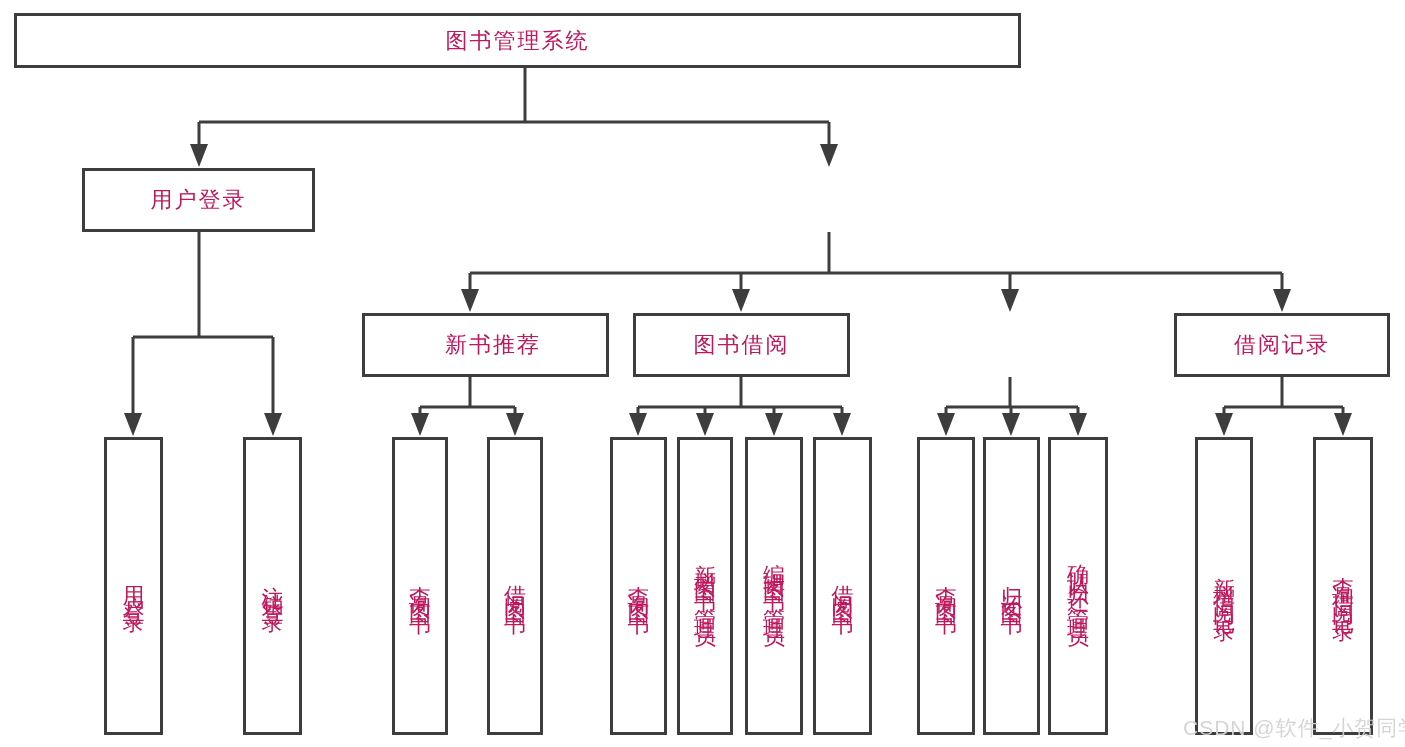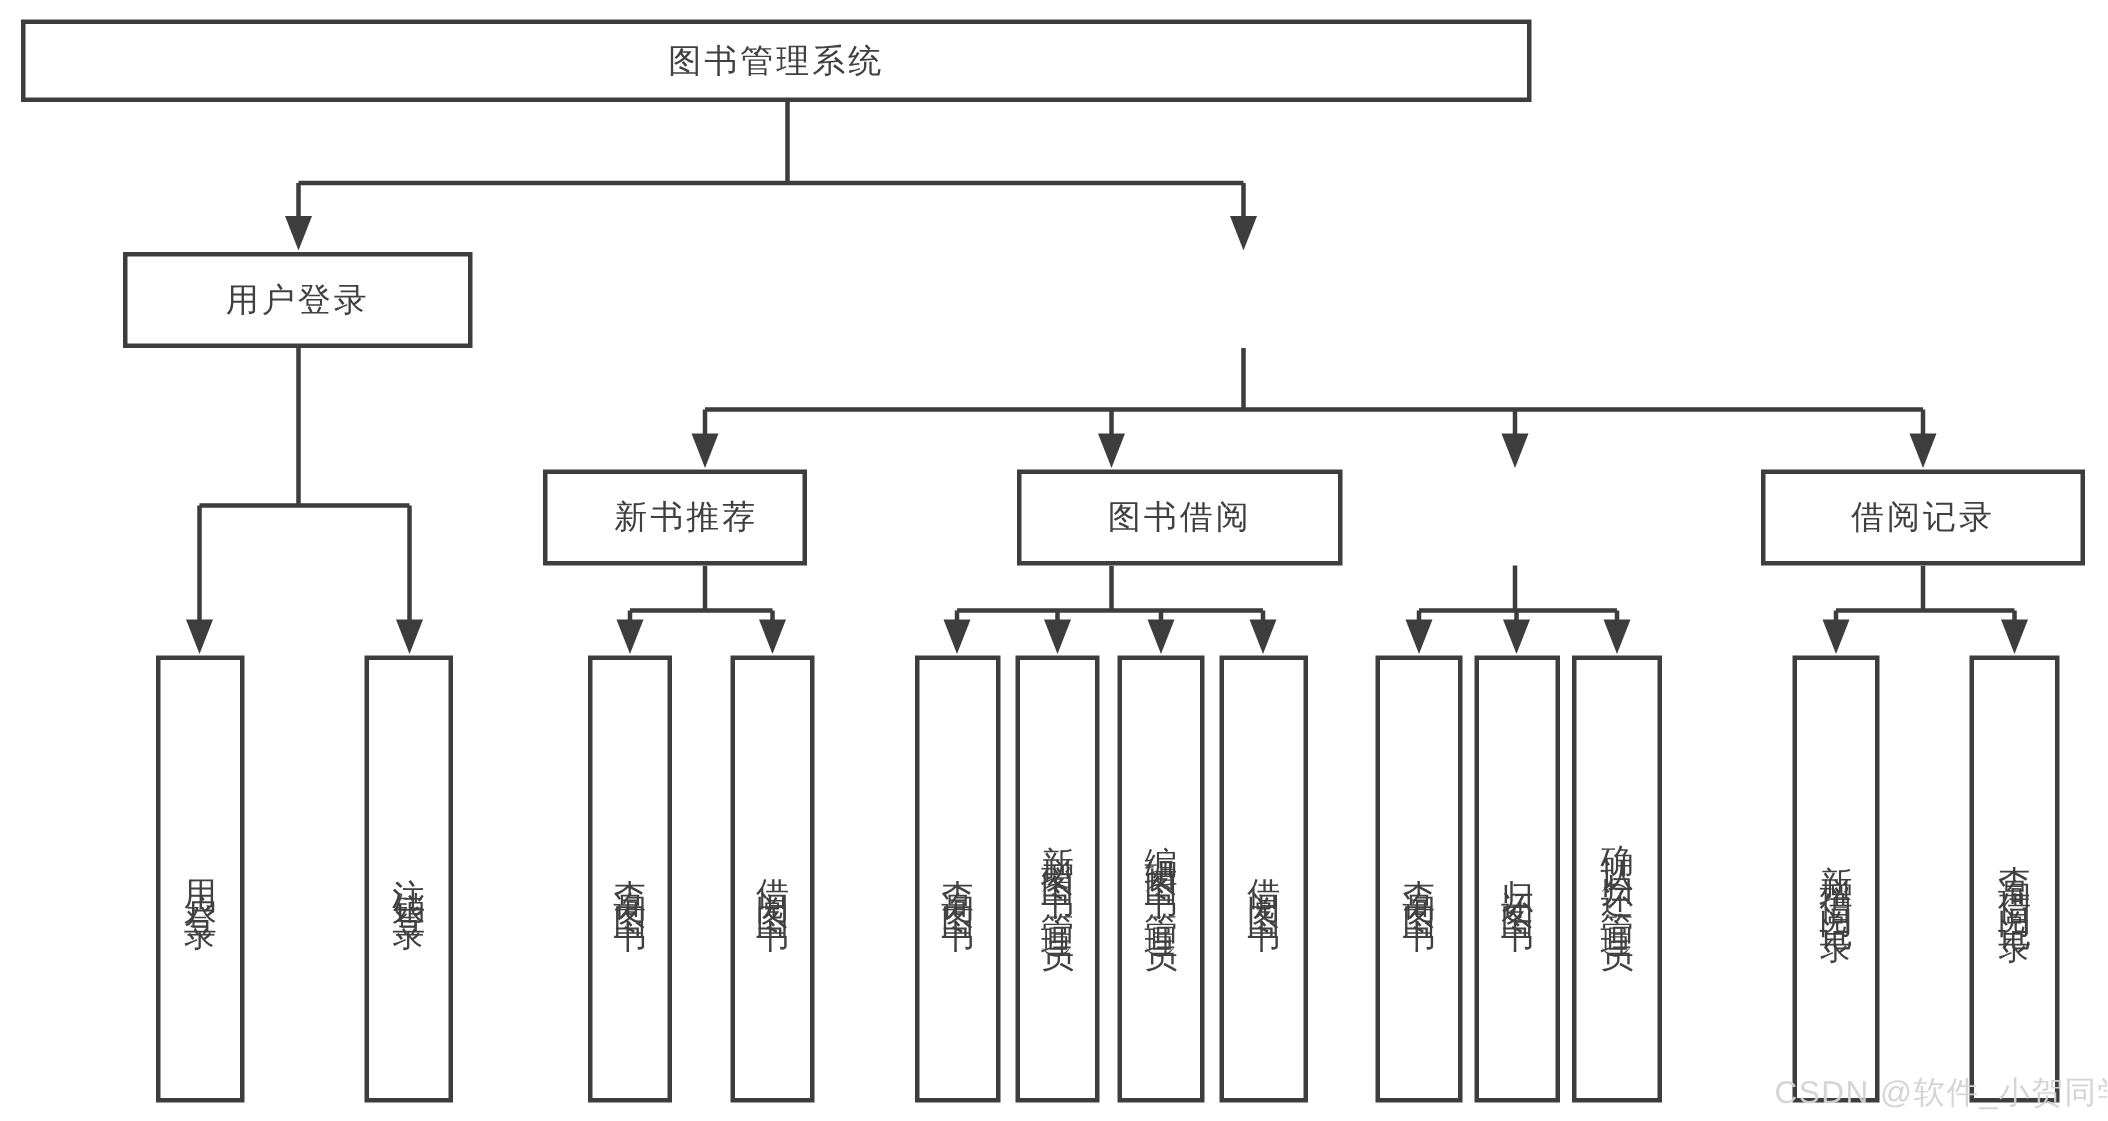--- a/index.html
+++ b/index.html
@@ -9,21 +9,21 @@
     background:#ffffff;
     font-family:"Liberation Sans", sans-serif;
     overflow:hidden;
   }
   .connectors{position:absolute;left:0;top:0;z-index:1;}
   .node{
     position:absolute;
     box-sizing:border-box;
     background:#ffffff;
     border:3px solid #3d3d3d;
-    color:#404040;
+    color:#be185d;
     display:flex;
     align-items:center;
     justify-content:center;
     z-index:2;
   }
   .hbox{
     font-size:22px;
     letter-spacing:2px;
     white-space:nowrap;
   }
@@ -89,22 +89,22 @@
       <polygon points="1069,413 1087,413 1078,436"></polygon>
       <polygon points="1215,413 1233,413 1224,436"></polygon>
       <polygon points="1334,413 1352,413 1343,436"></polygon>
     </g>
   </svg>
 
   <div class="node hbox" style="left:14px;top:13px;width:1007px;height:55px;">图书管理系统</div>
 
   <div class="node hbox" style="left:82px;top:168px;width:233px;height:64px;">用户登录</div>
 
-  <div class="node hbox" style="left:362px;top:313px;width:176px;height:64px;padding-left:15px;">新书推荐</div>
-  <div class="node hbox" style="left:633px;top:313px;width:217px;height:64px;margin-left:45px;">图书借阅</div>
+  <div class="node hbox" style="left:362px;top:313px;width:247px;height:64px;padding-left:15px;">新书推荐</div>
+  <div class="node hbox" style="left:633px;top:313px;width:217px;height:64px;">图书借阅</div>
   <div class="node hbox" style="left:1174px;top:313px;width:216px;height:64px;">借阅记录</div>
 
   <div class="node vbox" style="left:104px;top:437px;width:59px;height:298px;">用户登录</div>
   <div class="node vbox" style="left:243px;top:437px;width:59px;height:298px;">注销登录</div>
 
   <div class="node vbox" style="left:392px;top:437px;width:56px;height:298px;">查询图书</div>
   <div class="node vbox" style="left:487px;top:437px;width:56px;height:298px;">借阅图书</div>
 
   <div class="node vbox" style="left:610px;top:437px;width:57px;height:298px;">查询图书</div>
   <div class="node vbox" style="left:677px;top:437px;width:56px;height:298px;">新增图书（管理员）</div>

